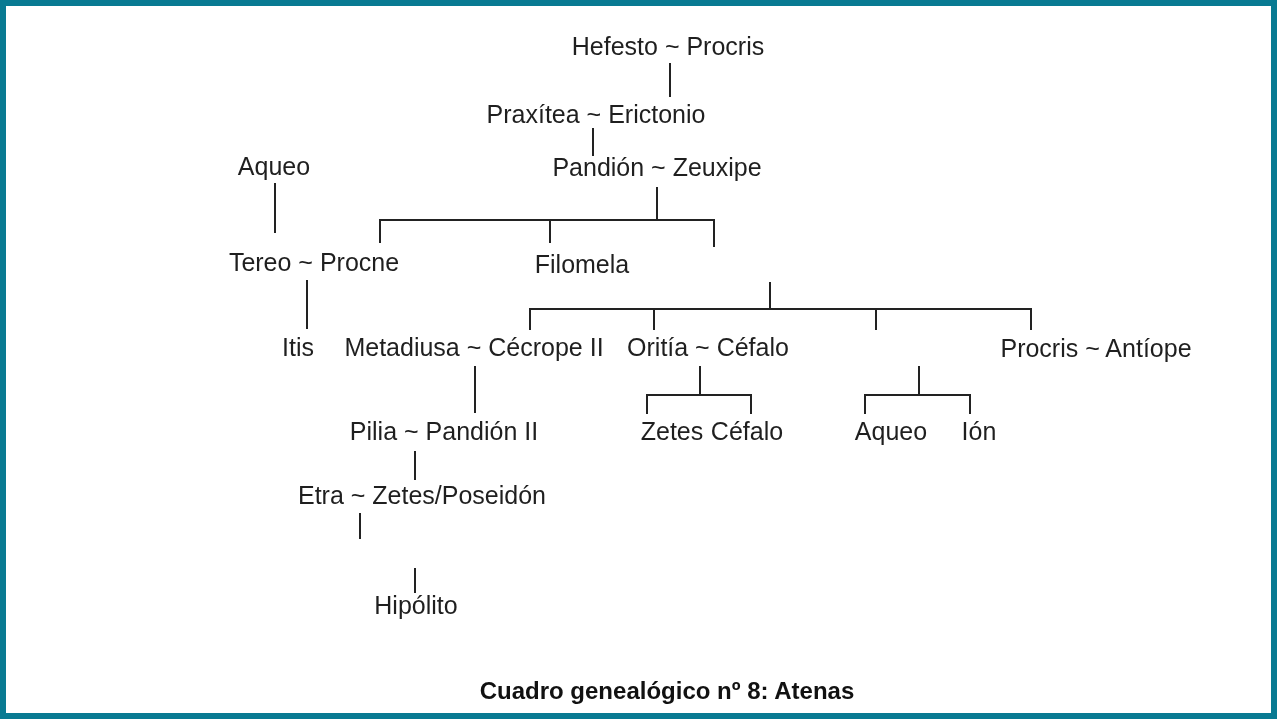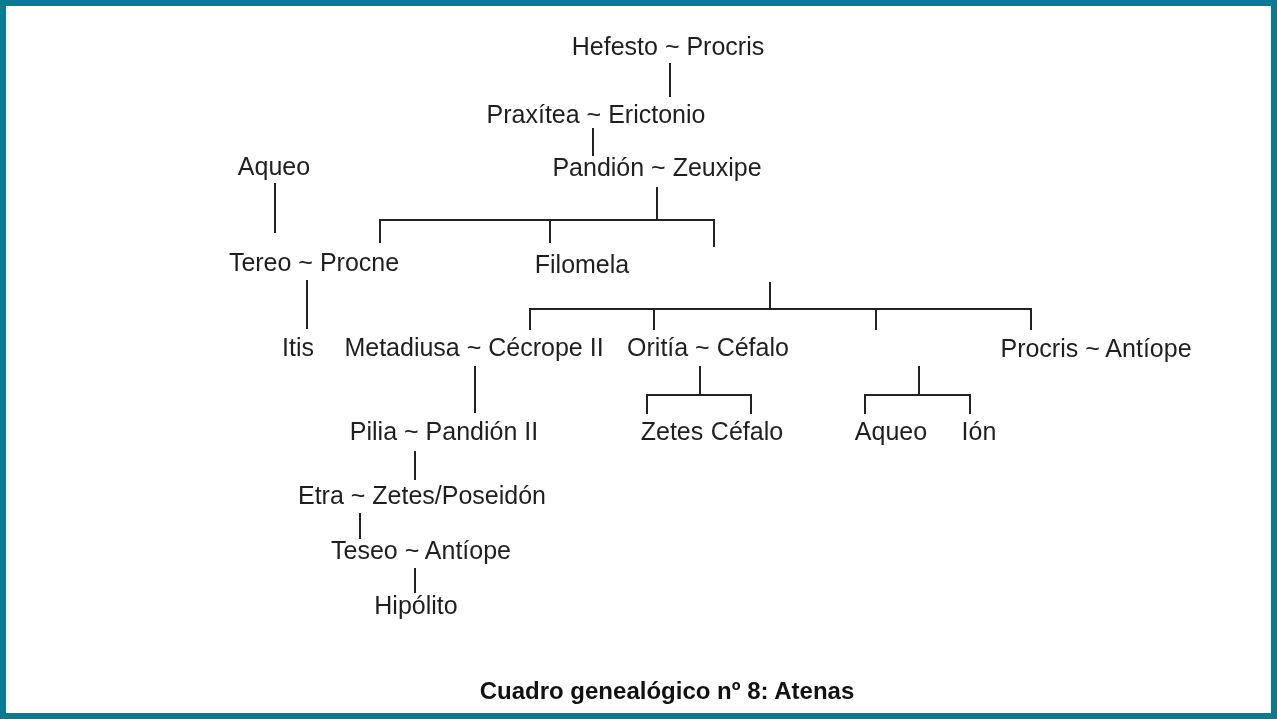--- a/index.html
+++ b/index.html
@@ -95,20 +95,19 @@
   <div class="node" style="left:666px; top:412px">Zetes</div>
   <div class="node" style="left:741px; top:412px">Céfalo</div>
   <div class="node" style="left:885px; top:412px">Aqueo</div>
   <div class="node" style="left:973px; top:412px">Ión</div>
 
   <div class="vline" style="left:408px; top:445px; height:29px"></div>
 
   <div class="node" style="left:416px; top:476px">Etra ~ Zetes/Poseidón</div>
   <div class="vline" style="left:353px; top:507px; height:26px"></div>
 
-  <div class="node" style="left:415px; top:531px">Teseo ~ Antíope</div>
   <div class="vline" style="left:408px; top:562px; height:25px"></div>
 
   <div class="node" style="left:410px; top:586px">Hipólito</div>
 
   <div class="caption" style="left:661px; top:672px">Cuadro genealógico nº 8: Atenas</div>
 
 </div>
 
 </body></html>

